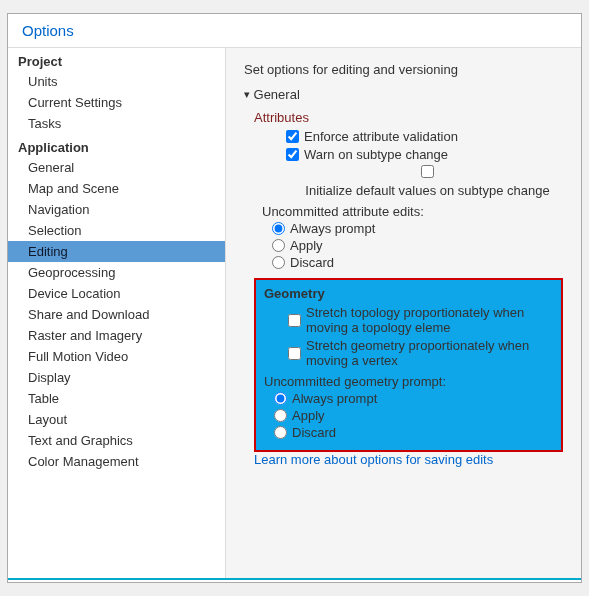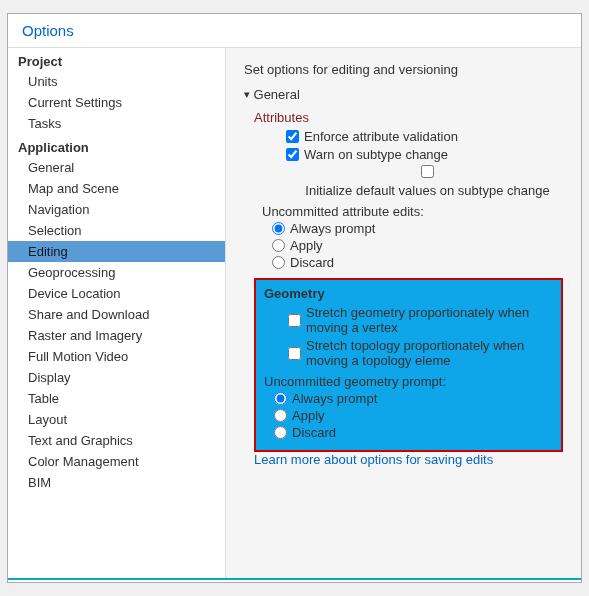--- a/index.html
+++ b/index.html
@@ -175,21 +175,20 @@
       <div class="sidebar-item">Geoprocessing</div>
       <div class="sidebar-item">Device Location</div>
       <div class="sidebar-item">Share and Download</div>
       <div class="sidebar-item">Raster and Imagery</div>
       <div class="sidebar-item">Full Motion Video</div>
       <div class="sidebar-item">Display</div>
       <div class="sidebar-item">Table</div>
       <div class="sidebar-item">Layout</div>
       <div class="sidebar-item">Text and Graphics</div>
       <div class="sidebar-item">Color Management</div>
-      <div class="sidebar-item">BIM</div>
     </div>
 
     <div class="content">
       <div class="content-title">Set options for editing and versioning</div>
 
       <div class="section-toggle">
         <span class="arrow">▾</span>
         <span>General</span>
       </div>
 
@@ -222,25 +221,25 @@
         <input type="radio" name="attr-radio" style="">
         <label>Discard</label>
       </div>
 
       
       <div class="geometry-box">
         <div class="geometry-box-title">Geometry</div>
 
         <div class="checkbox-row" style="margin-left:0;">
           <input type="checkbox" style="">
-          <label>Stretch geometry proportionately when moving a vertex</label>
+          <label>Stretch topology proportionately when moving a topology eleme</label>
         </div>
         <div class="checkbox-row" style="margin-left:0;">
           <input type="checkbox" style="">
-          <label>Stretch topology proportionately when moving a topology eleme</label>
+          <label>Stretch geometry proportionately when moving a vertex</label>
         </div>
 
         <div class="radio-group-label" style="margin-left:0;">Uncommitted geometry prompt:</div>
         <div class="radio-row" style="margin-left:10px;">
           <input type="radio" name="geo-radio" checked="" style="">
           <label>Always prompt</label>
         </div>
         <div class="radio-row" style="margin-left:10px;">
           <input type="radio" name="geo-radio" style="">
           <label>Apply</label>

